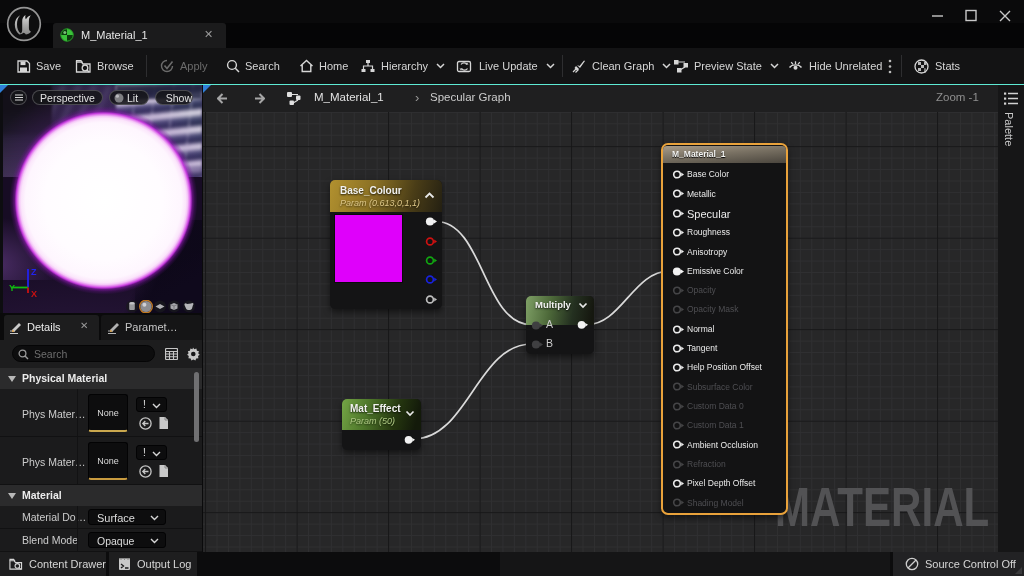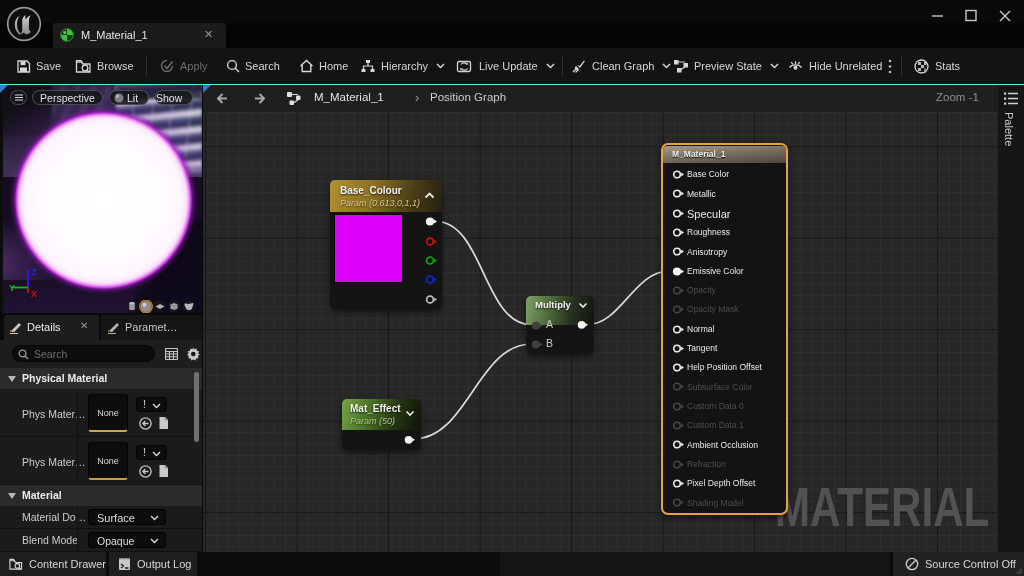--- a/index.html
+++ b/index.html
@@ -219,21 +219,21 @@
         <path d="M0 1 h8 M0 3.5 h8 M0 6 h8" stroke="#d8d8d8" stroke-width="1.1"></path>
       </svg>
   <div class="abs" style="left:32px;top:5px;width:71px;height:15px;border-radius:8px;background:rgba(22,22,25,.88);border:1px solid rgba(95,95,100,.7);color:#e2e2e2;font-size:10.5px;text-align:center;line-height:14px">Perspective</div>
   <div class="abs" style="left:109px;top:5px;width:40px;height:15px;border-radius:8px;background:rgba(22,22,25,.88);border:1px solid rgba(95,95,100,.7);color:#e2e2e2;font-size:10.5px">
     <svg style="position:absolute;left:4px;top:2px" width="10" height="10" viewBox="0 0 10 10">
           <circle cx="5" cy="5" r="4.5" fill="#7e7e82"></circle>
           <circle cx="3.4" cy="3.2" r="1.6" fill="#b8b8bc"></circle>
         </svg>
     <span style="position:absolute;left:17px;top:1px">Lit</span>
       </div>
-  <div class="abs" style="left:155px;top:5px;width:38px;height:15px;border-radius:8px;background:rgba(22,22,25,.88);border:1px solid rgba(95,95,100,.7);color:#e2e2e2;font-size:10.5px;text-align:left;line-height:14px">Show</div>
+  <div class="abs" style="left:155px;top:5px;width:38px;height:15px;border-radius:8px;background:rgba(22,22,25,.88);border:1px solid rgba(95,95,100,.7);color:#e2e2e2;font-size:10.5px;text-align:right;line-height:14px">Show</div>
   <div class="abs" style="left:0;top:0;width:2.5px;height:228px;background:#0d0d10"></div>
 
   <svg class="abs" style="left:6px;top:178px" width="40" height="40" viewBox="0 0 40 40">
     <line x1="22" y1="24.5" x2="22" y2="6" stroke="#2222ee" stroke-width="1.8"></line>
     <line x1="22" y1="24.5" x2="5" y2="24.5" stroke="#11bb11" stroke-width="1.8"></line>
     <line x1="22" y1="24.5" x2="22" y2="30" stroke="#cc1111" stroke-width="1.8"></line>
     <text x="25" y="12" fill="#2222ee" font-size="9" font-weight="bold">Z</text>
     <text x="3" y="28" fill="#11bb11" font-size="9" font-weight="bold">Y</text>
     <text x="25" y="34" fill="#cc1111" font-size="9" font-weight="bold">X</text>
   </svg>
@@ -367,21 +367,21 @@
           <path d="M38 6.5 H47 M42.5 2 L47 6.5 L42.5 11" fill="none" stroke="#a6a6a6" stroke-width="2"></path>
         </svg>
     <svg style="position:absolute;left:83px;top:6px" width="16" height="15" viewBox="0 0 16 15">
           <rect x="1" y="1" width="5" height="5" rx="1" fill="#e0e0e0"></rect>
           <rect x="10" y="4.5" width="4.5" height="4.5" rx="1" fill="#e0e0e0"></rect>
           <rect x="3.5" y="9.5" width="4.5" height="4.5" rx="1" fill="#e0e0e0"></rect>
           <path d="M6 3.5 H12 M12 9 L8 11.5" stroke="#e0e0e0" stroke-width="1.2" fill="none"></path>
         </svg>
     <span style="position:absolute;left:111px;top:6px;color:#e2e2e2">M_Material_1</span>
     <span style="position:absolute;left:212px;top:5px;color:#9a9a9a;font-size:13px">›</span>
-    <span style="position:absolute;left:227px;top:6px;color:#cdcdcd">Position Graph</span>
+    <span style="position:absolute;left:227px;top:6px;color:#cdcdcd">Specular Graph</span>
     <span style="position:absolute;left:733px;top:6px;color:#8f8f8f">Zoom -1</span>
   </div>
   <div id="palette">
     <svg style="position:absolute;left:6px;top:7px" width="15" height="13" viewBox="0 0 15 13">
           <path d="M4 1.5 h10 M4 6.5 h10 M4 11.5 h10" stroke="#d2d2d2" stroke-width="1.6"></path>
           <rect x="0" y="0.5" width="2.2" height="2.2" fill="#d2d2d2"></rect>
           <rect x="0" y="5.5" width="2.2" height="2.2" fill="#d2d2d2"></rect>
           <rect x="0" y="10.5" width="2.2" height="2.2" fill="#d2d2d2"></rect>
         </svg>
     <div style="position:absolute;left:5px;top:27px;writing-mode:vertical-rl;font-size:11px;color:#c9c9c9">Palette</div>

